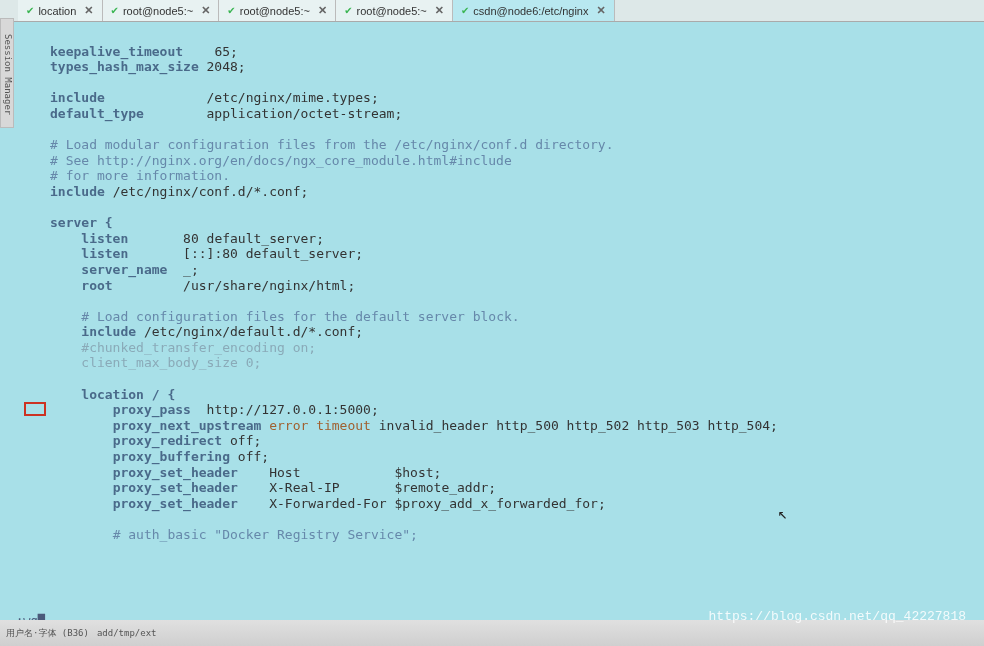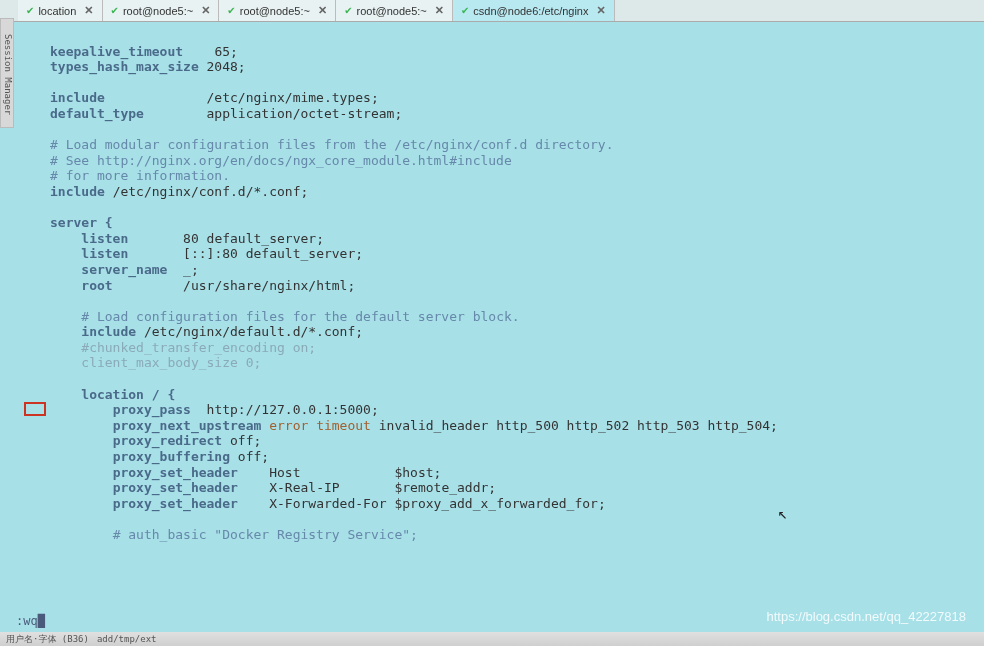--- a/index.html
+++ b/index.html
@@ -68,34 +68,34 @@
   .statusline {
     position: absolute;
     bottom: 18px;
     left: 16px;
     font-size: 12px;
     color: #4a5a7a;
   }
   .taskbar {
     position: absolute;
     bottom: 0; left: 0; right: 0;
-    height: 14px;
+    height: 26px;
     background: linear-gradient(#e0e0e0,#cfcfcf);
     font-size: 9px;
     color: #555;
     padding: 2px 6px;
     display: flex;
     align-items: center;
     gap: 8px;
   }
   .watermark {
     position: absolute;
     right: 18px;
     bottom: 22px;
-    font-family: Liberation Sans, sans-serif;
+    font-family: Liberation Mono, monospace;
     font-size: 13px;
     color: rgba(255,255,255,0.85);
   }
   .cursor {
     position: absolute;
     pointer-events: none;
     font-size: 16px;
     color: #222;
   }
 </style>

